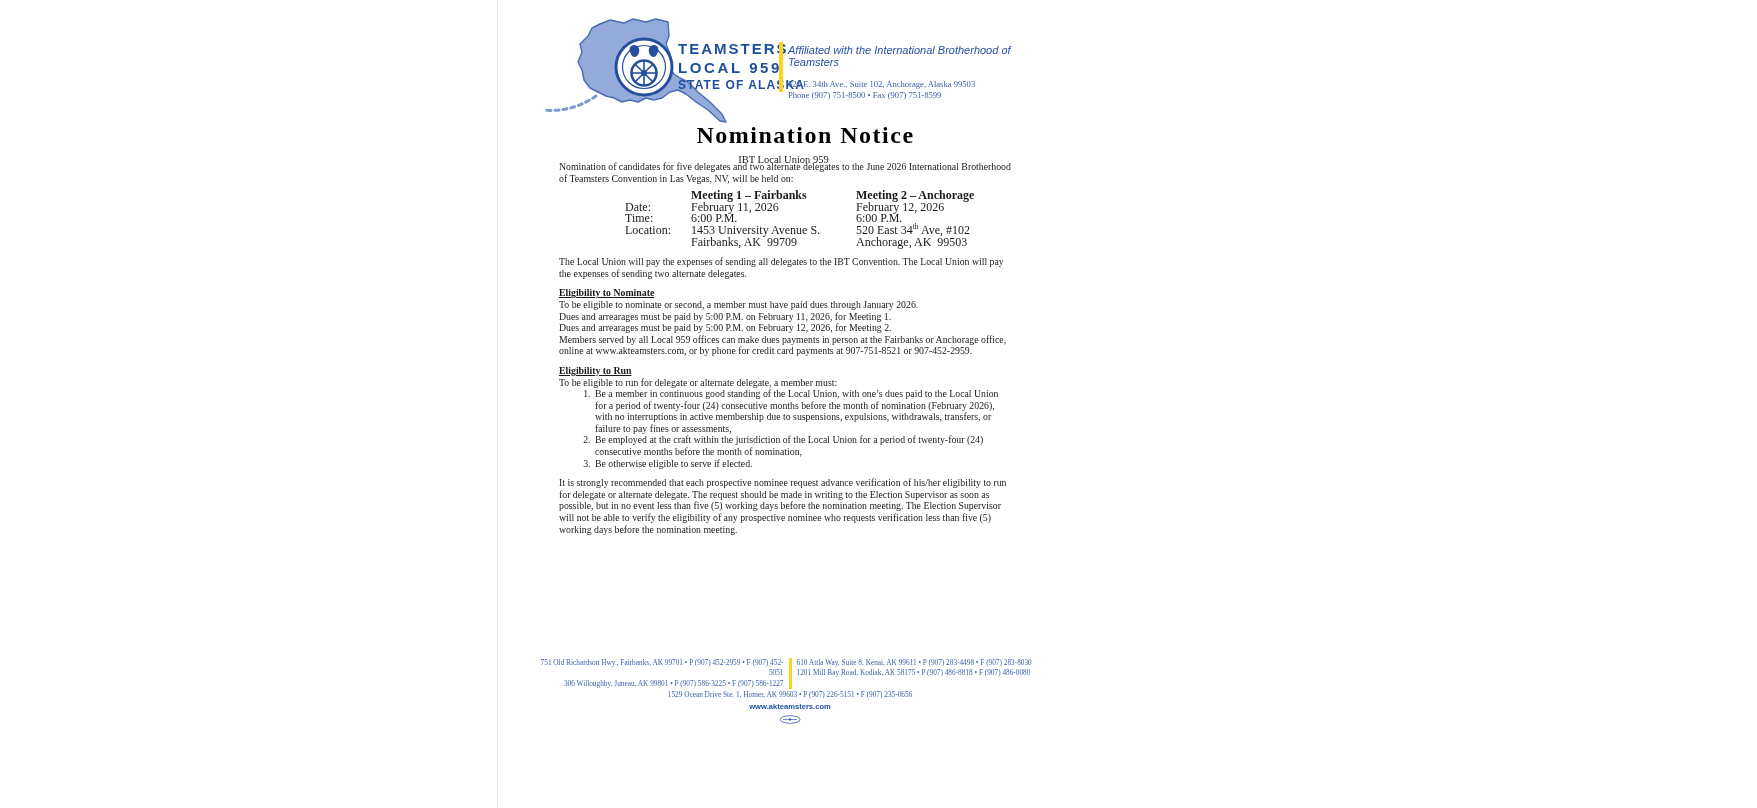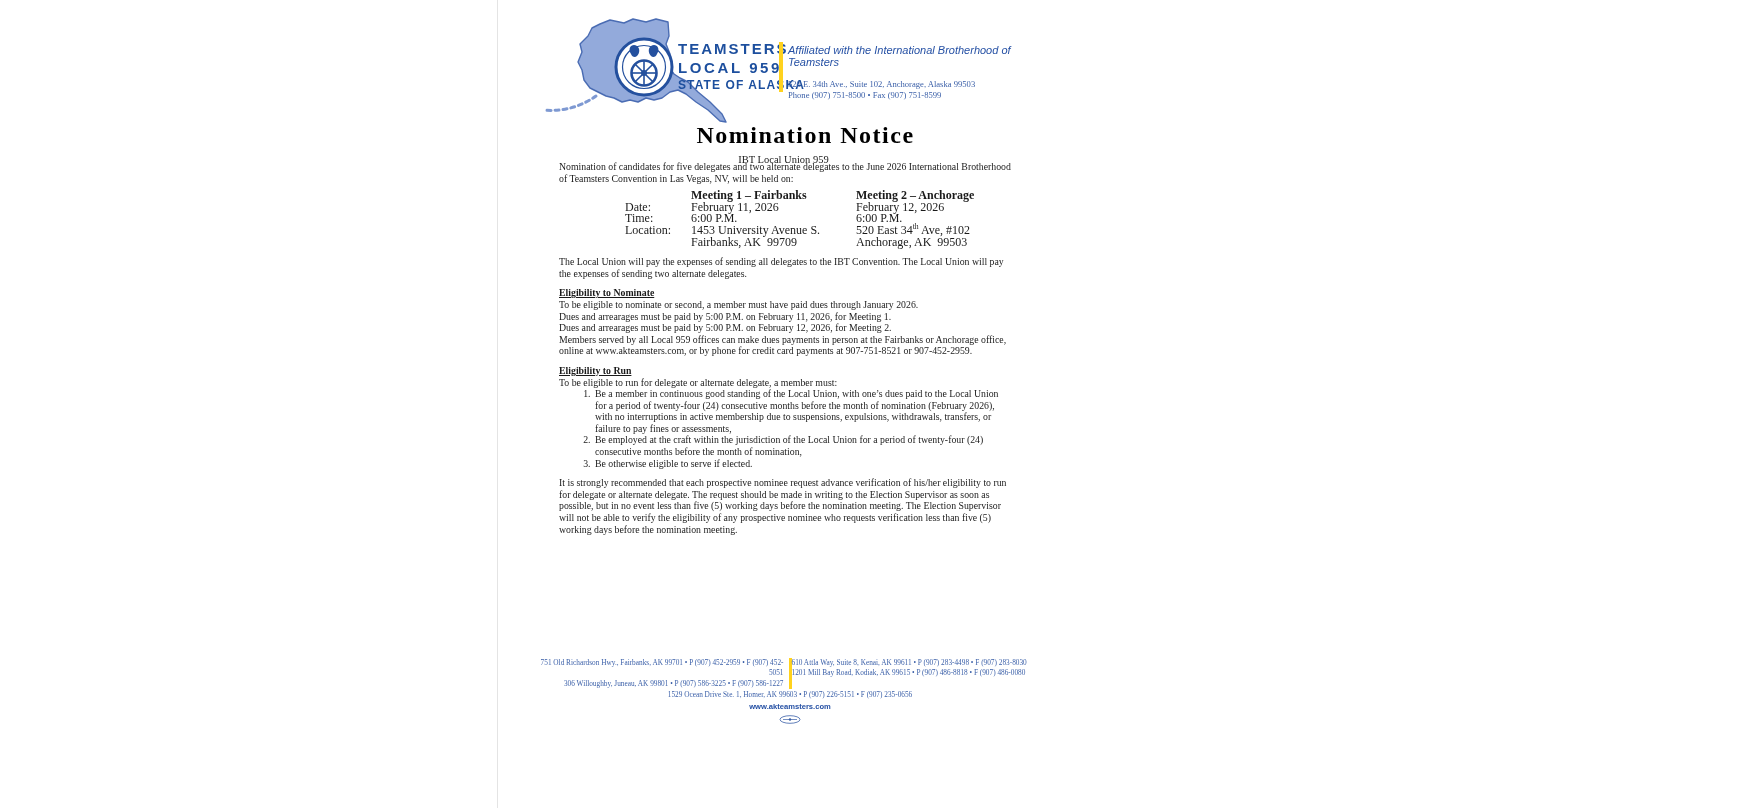--- a/index.html
+++ b/index.html
@@ -36,21 +36,21 @@
   .mtg-table .hd { font-weight:bold; }
   sup { font-size:64%; vertical-align:super; line-height:0; }
   .sec-head { margin-top:8px; font-weight:bold; text-decoration:underline; }
   ol.run-list { margin:0; padding-left:34px; }
   ol.run-list li { padding-left:2px; }
 
   
   .footer { position:absolute; left:525px; top:658px; width:530px; color:#3a5fa8; font-size:7.3px; line-height:10.4px; }
   .f-cols { display:flex; justify-content:center; align-items:stretch; }
   .f-left { width:260px; text-align:right; padding-right:5px; }
-  .f-right { width:260px; text-align:left; }
+  .f-right { width:260px; text-align:left; padding-left:5px; }
   .f-divider { width:3px; background:#FFD21E; }
   .f-center { text-align:center; margin-top:0.5px; }
   .f-site { text-align:center; font-weight:bold; font-size:7.6px; color:#2550a4; margin-top:2px; font-family:"Liberation Sans", sans-serif; }
   .f-bug { text-align:center; margin-top:2px; }
 </style>
 </head>
 <body>
 
 <div class="page-edge"></div>
 
@@ -157,21 +157,21 @@
 
 <div class="footer">
   <div class="f-cols">
     <div class="f-left">
       <div>751 Old Richardson Hwy., Fairbanks, AK 99701 • P (907) 452-2959 • F (907) 452-5051</div>
       <div>306 Willoughby, Juneau, AK 99801 • P (907) 586-3225 • F (907) 586-1227</div>
     </div>
     <div class="f-divider"></div>
     <div class="f-right">
       <div>610 Attla Way, Suite 8, Kenai, AK 99611 • P (907) 283-4498 • F (907) 283-8030</div>
-      <div>1201 Mill Bay Road, Kodiak, AK 99615 • P (907) 486-8818 • F (907) 486-0080</div>
+      <div>1201 Mill Bay Road, Kodiak, AK 58175 • P (907) 486-8818 • F (907) 486-0080</div>
     </div>
   </div>
   <div class="f-center">1529 Ocean Drive Ste. 1, Homer, AK 99603 • P (907) 226-5151 • F (907) 235-0656</div>
   <div class="f-site">www.akteamsters.com</div>
   <div class="f-bug">
     <svg width="22" height="9" viewBox="0 0 22 9">
       <ellipse cx="11" cy="4.5" rx="10" ry="3.8" fill="none" stroke="#3a5fa8" stroke-width="0.8"></ellipse>
       <line x1="4" y1="4.5" x2="18" y2="4.5" stroke="#3a5fa8" stroke-width="0.7"></line>
       <circle cx="11" cy="4.5" r="1.2" fill="#3a5fa8"></circle>
     </svg>

